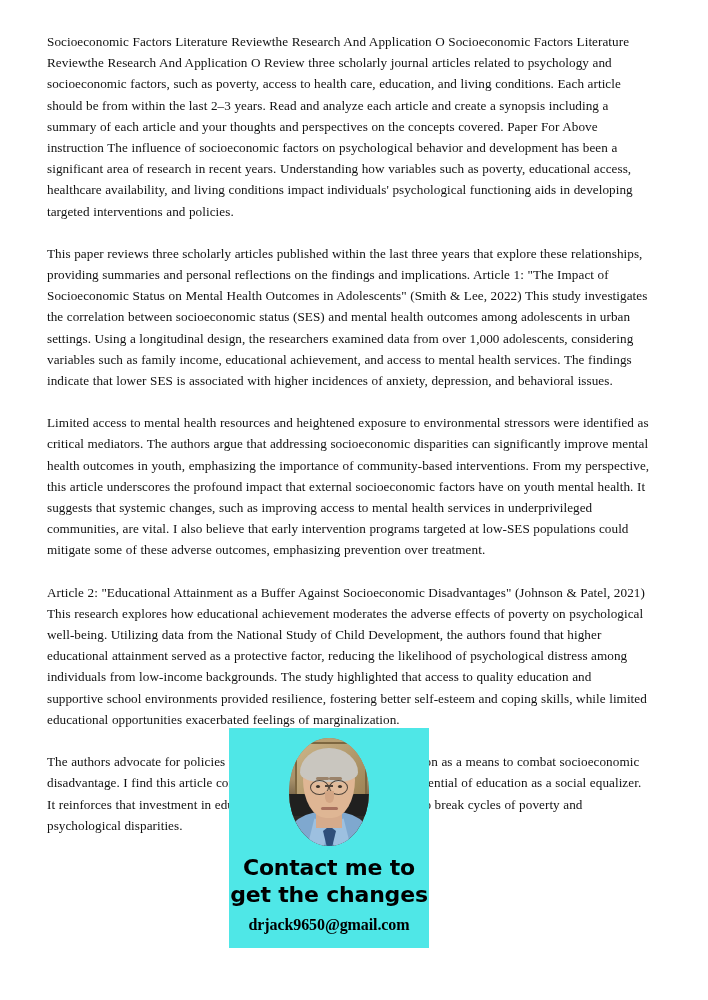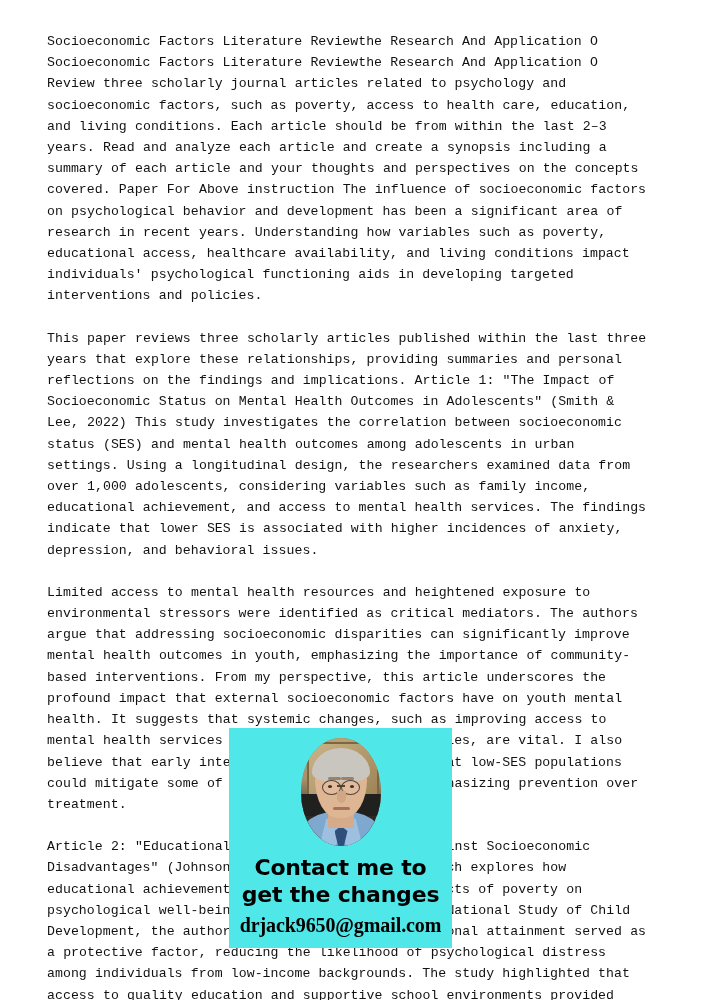--- a/index.html
+++ b/index.html
@@ -32,30 +32,29 @@
   }
 
   .para {
     font-size: 13.2px;
     line-height: 21.2px;
     text-align: left;
     margin: 0 0 21px 0;
     color: #111111;
     letter-spacing: 0.05px;
     word-spacing: 0.2px;
-    font-family: Liberation Mono, monospace;
   }
   .para:last-child { margin-bottom: 0; }
 
   
   #contact-card {
     position: absolute;
     left: 229px;
     top: 728px;
-    width: 223px;
+    width: 200px;
     height: 220px;
     background: #4fe7e7;
     z-index: 20;
     display: flex;
     flex-direction: column;
     align-items: center;
     overflow: hidden;
   }
 
   #avatar {
@@ -161,21 +160,21 @@
     font-family: "DejaVu Sans", "Liberation Sans", sans-serif;
     font-weight: bold;
     font-size: 22px;
     line-height: 27px;
     color: #000000;
     letter-spacing: -0.2px;
   }
   #contact-email {
     font-family: "Liberation Serif", "DejaVu Serif", serif;
     font-weight: bold;
-    font-size: 20px;
+    font-size: 16px;
     line-height: 26px;
     color: #000000;
     text-align: center;
     width: 100%;
     margin-top: 4px;
     letter-spacing: -0.1px;
   }
 </style>
 </head>
 <body>

